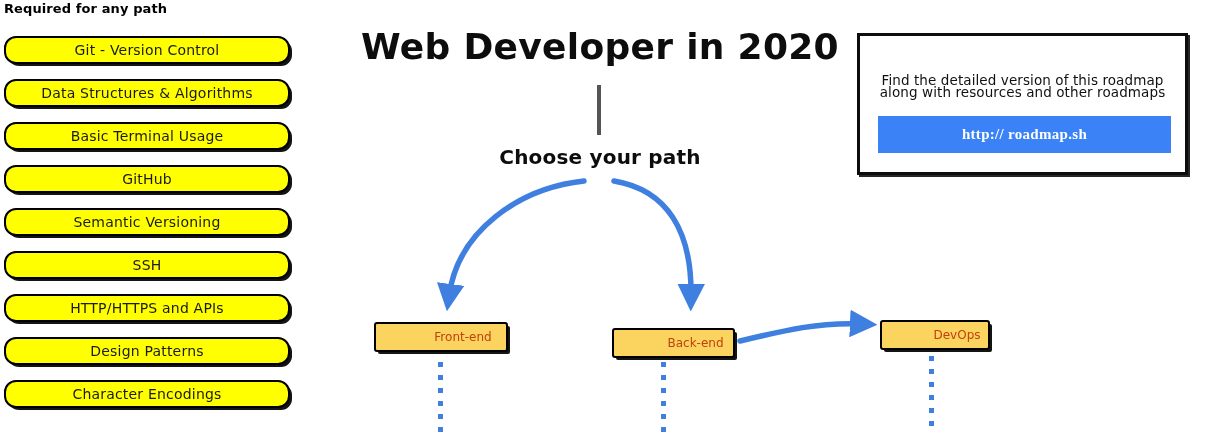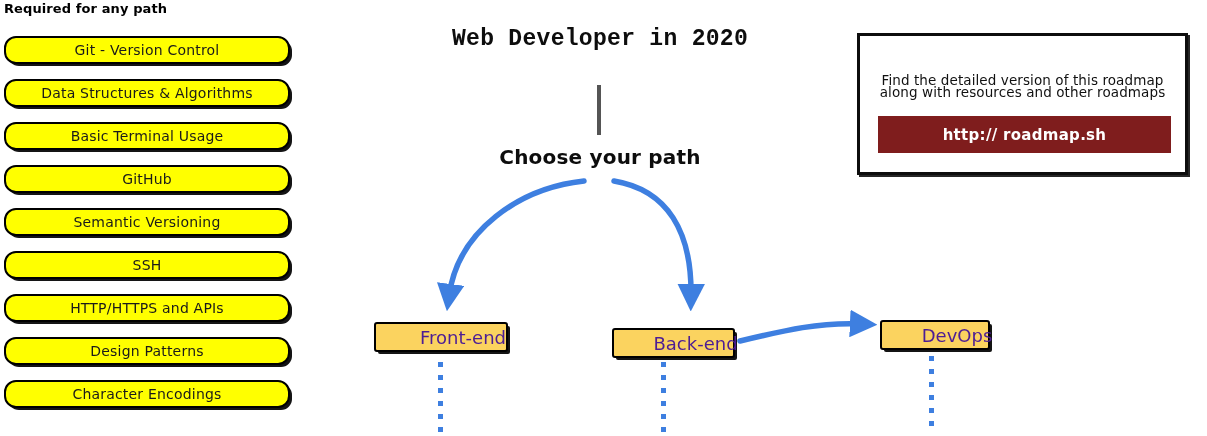--- a/index.html
+++ b/index.html
@@ -53,25 +53,24 @@
     white-space: nowrap;
   }
 
   
   #roadmap-title {
     position: absolute;
     left: 360px;
     top: 26px;
     width: 480px;
     text-align: center;
-    font-size: 23px;
+    font-size: 36px;
     font-weight: bold;
     color: #0d0d0d;
     letter-spacing: 0.3px;
-    font-family: Liberation Mono, monospace;
   }
   #title-stem {
     position: absolute;
     left: 597px;
     top: 85px;
     width: 4px;
     height: 50px;
     background: #555555;
   }
   #choose-path-label {
@@ -102,22 +101,22 @@
     background: #FBD35F;
     border: 2px solid #000000;
     border-radius: 3px;
     box-shadow: 3px 3px 0 -1px rgba(0,0,0,0.92);
     display: flex;
     align-items: center;
     justify-content: center;
     height: 26px;
   }
   .path-box-label {
-    font-size: 18px;
-    color: #4c1d95;
+    font-size: 12px;
+    color: #c2410c;
     white-space: nowrap;
     margin-left: 44px;
   }
   #path-box-frontend { left: 374px; top: 322px; width: 130px; }
   #path-box-backend  { left: 612px; top: 328px; width: 119px; }
   #path-box-devops   { left: 880px; top: 320px; width: 106px; justify-content: center; }
 
   .path-dots {
     position: absolute;
     width: 5px;
@@ -156,25 +155,26 @@
     white-space: nowrap;
   }
   #info-line-1 { top: 36px; }
   #info-line-2 { top: 48px; }
   #info-link-button {
     position: absolute;
     left: 18px;
     top: 80px;
     width: 293px;
     height: 37px;
-    background: #7f1d1d;
+    background: #3b82f6;
     display: flex;
     align-items: center;
     justify-content: center;
     cursor: pointer;
+    font-family: Liberation Serif, serif;
   }
   #info-link-label {
     font-size: 15px;
     font-weight: bold;
     color: #ffffff;
     letter-spacing: 0.3px;
   }
 </style>
 </head>
 <body>

